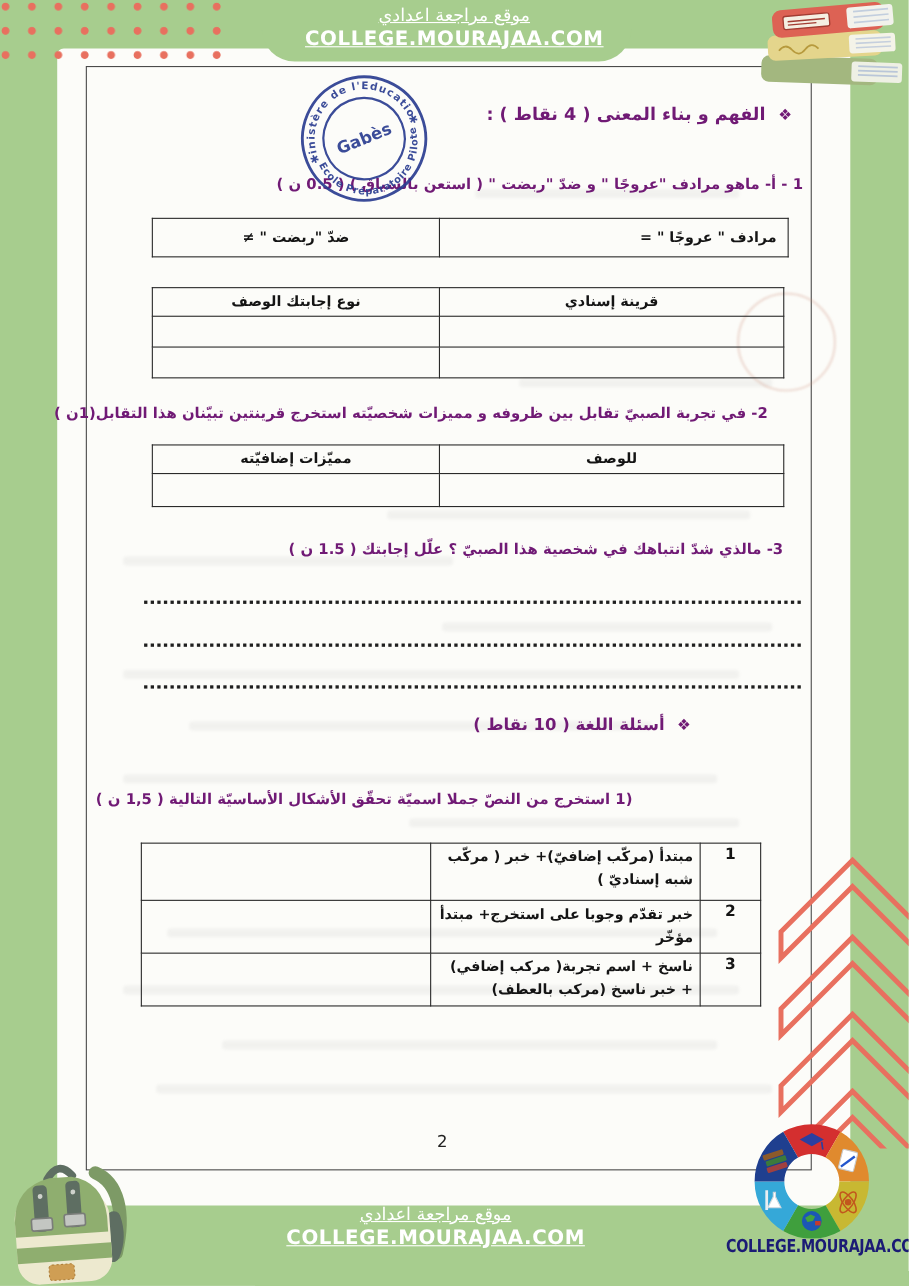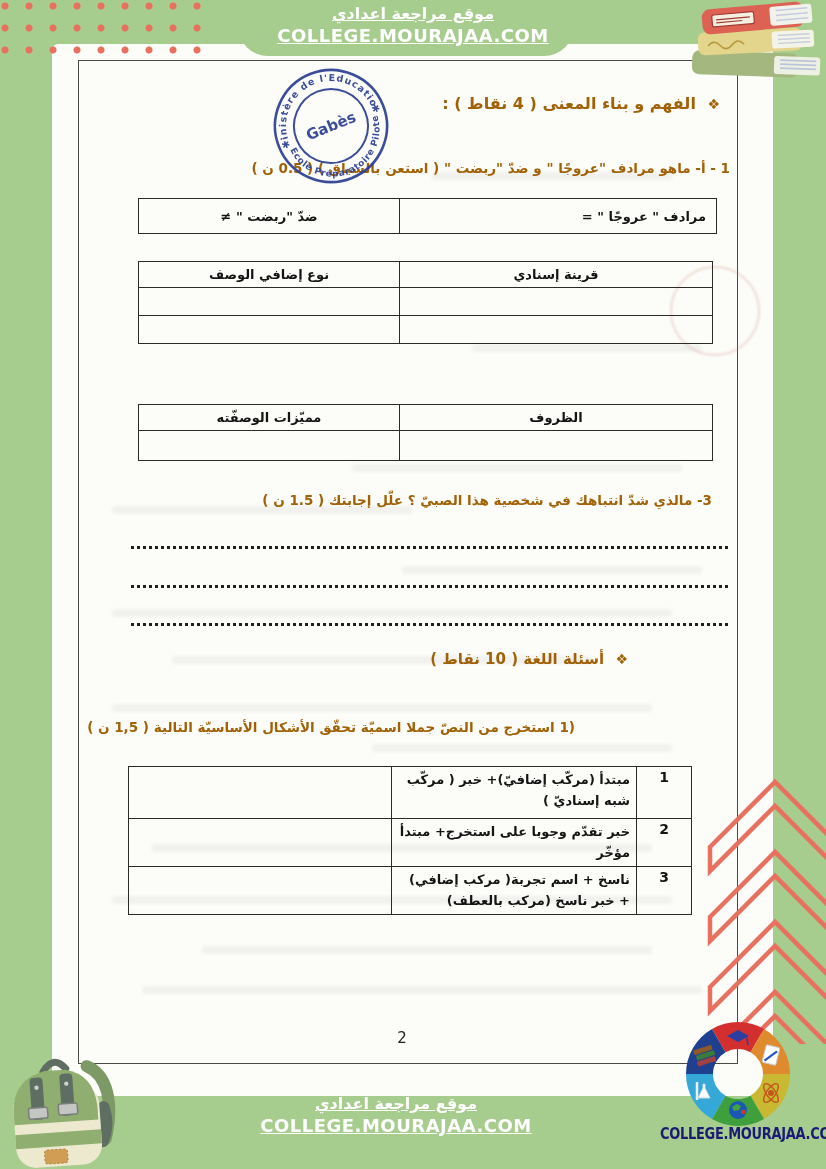--- a/index.html
+++ b/index.html
@@ -6,36 +6,36 @@
   body{
     width:826px;height:1169px;position:relative;overflow:hidden;
     background:#a7cd8e;
     font-family:"DejaVu Sans",sans-serif;
   }
   
   .band-tab{position:absolute;top:0;left:238px;width:336px;height:56px;
     background:#a7cd8e;border-radius:0 0 30px 30px;z-index:3;}
   .site-head{position:absolute;top:4px;left:0;width:826px;text-align:center;z-index:4;color:#fff;}
   .site-foot{position:absolute;top:1094px;left:0;width:792px;text-align:center;z-index:6;color:#fff;}
-  .site-ar{font-size:16px;font-weight:bold;text-decoration:underline;direction:rtl;line-height:20px;}
+  .site-ar{font-size:16px;font-weight:normal;text-decoration:underline;direction:rtl;line-height:20px;}
   .site-url{font-size:18px;font-weight:bold;text-decoration:underline;letter-spacing:.5px;line-height:23px;}
   
   .dots{position:absolute;top:0;left:0;width:202px;height:62px;z-index:5;
     background-image:radial-gradient(circle at 5px 6px,#e8705f 3.2px,rgba(0,0,0,0) 3.9px);
     background-size:24px 22px;}
   
   .page{position:absolute;left:52px;top:44px;width:721px;height:1052px;
     background:#fcfcf9;border-radius:6px 6px 20px 26px;z-index:1;}
   .scan-frame{position:absolute;left:26px;top:16px;width:658px;height:1002px;
     border:1px solid #4a4a4a;}
   .ghost{position:absolute;background:#8a8a8a;opacity:.09;filter:blur(1.4px);border-radius:3px;height:8px;}
   .ghost-stamp{position:absolute;left:618px;top:222px;width:86px;height:86px;border-radius:50%;
     border:2px solid rgba(205,140,120,.28);filter:blur(1px);}
   
-  .h1,.q{position:absolute;font-weight:bold;color:#a16207;direction:rtl;white-space:nowrap;}
+  .h1,.q{position:absolute;font-weight:bold;color:#701a75;direction:rtl;white-space:nowrap;}
   .h1{font-size:16px;}
   .q{font-size:13.5px;}
   .bullet{margin-left:6px;font-size:14px;}
   
   table{border-collapse:collapse;position:absolute;direction:rtl;table-layout:fixed;}
   td,th{border:1.5px solid #2a2a2a;font-size:13px;font-weight:bold;color:#141414;padding:2px 6px;}
   th{text-align:center;}
   .t-syn{left:86px;top:154px;width:552px;}
   .t-syn td{height:30px;}
   .t-syn .c-r{text-align:right;padding-right:10px;}
@@ -144,39 +144,40 @@
       <td class="c-l" style="width:248px">ضدّ "ربضت " ≠</td>
     </tr>
   </tbody>
     </table>
 
 
   <table class="t-desc">
     <tbody>
         <tr>
       <th style="width:300px">قرينة إسنادي</th>
-      <th style="width:248px">نوع إضافي الوصف</th>
+      <th style="width:248px">نوع إجابتك الوصف</th>
     </tr>
     <tr>
           <td></td>
           <td></td>
         </tr>
     <tr>
           <td></td>
           <td></td>
         </tr>
   </tbody>
     </table>
 
+  <div class="q" style="top:324px;right:75px;">2- في تجربة الصبيّ تقابل بين ظروفه و مميزات شخصيّته استخرج قرينتين تبيّنان هذا التقابل(1ن )</div>
 
   <table class="t-contrast">
     <tbody>
         <tr>
-      <th style="width:300px">الظروف</th>
-      <th style="width:248px">مميّزات الوصفّته</th>
+      <th style="width:300px">للوصف</th>
+      <th style="width:248px">مميّزات إضافيّته</th>
     </tr>
     <tr>
           <td></td>
           <td></td>
         </tr>
   </tbody>
     </table>
 
   <div class="q" style="top:448px;right:61px;">3- مالذي شدّ انتباهك في شخصية هذا الصبيّ ؟ علّل إجابتك ( 1.5 ن )</div>
 

